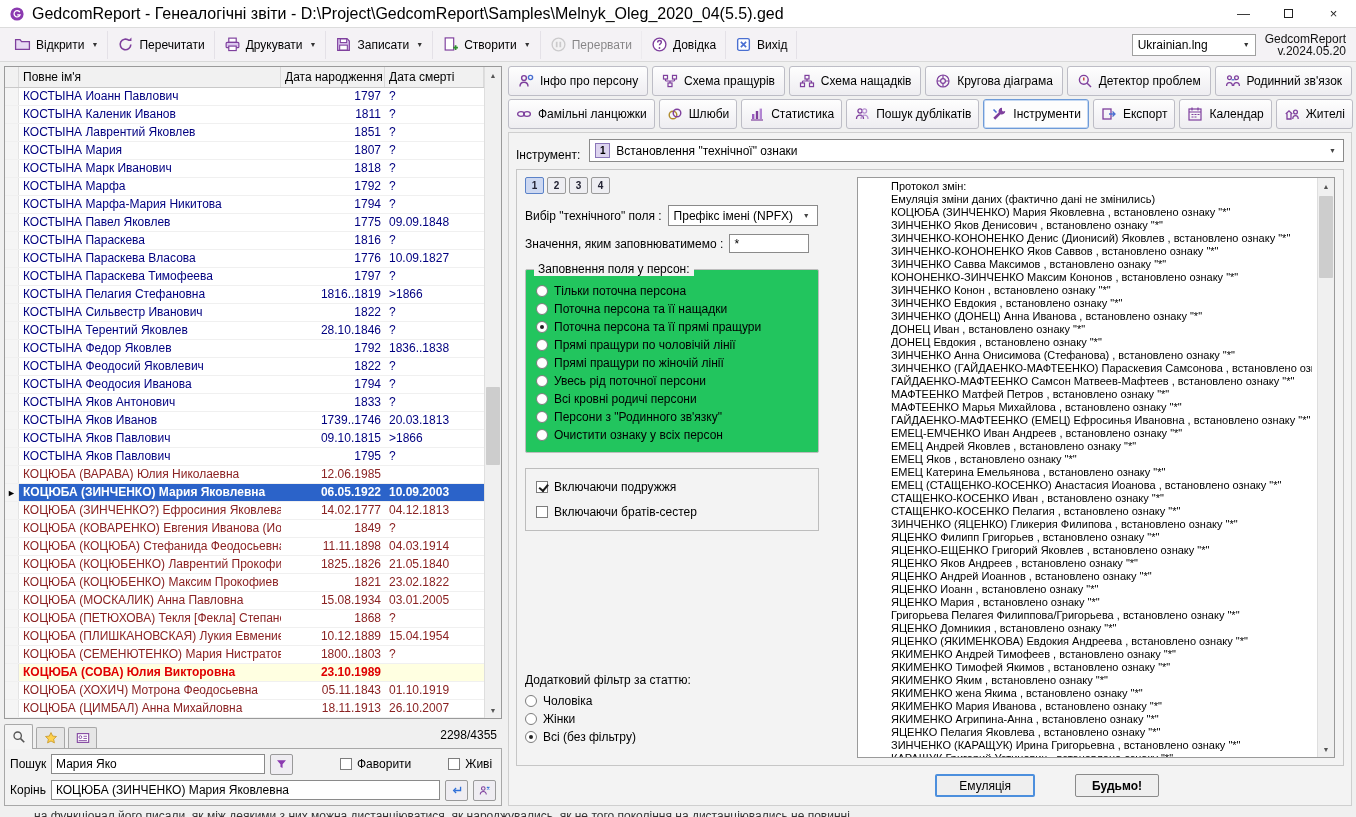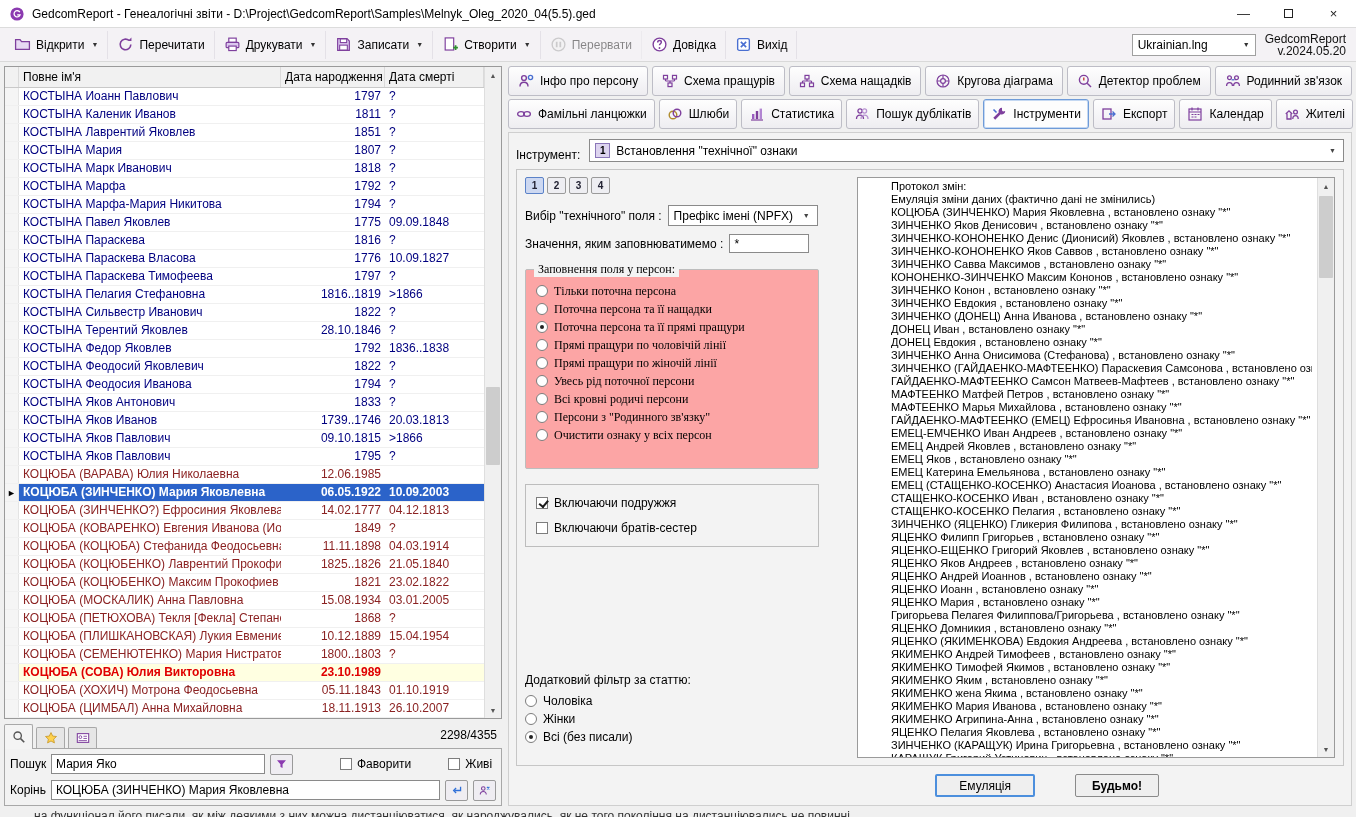--- a/index.html
+++ b/index.html
@@ -2,21 +2,21 @@
 <html><head>
 <meta charset="utf-8">
 <style>
   * { margin:0; padding:0; box-sizing:border-box; }
   html,body { width:1356px; height:817px; overflow:hidden; }
   body { font-family:"Liberation Sans",sans-serif; font-size:12px; background:#f0f0f0; color:#000; }
   svg { display:block; }
 
   
   .titlebar { height:28px; background:#fff; border-bottom:1px solid #dcdcdc; display:flex; align-items:center; gap:7px; padding-left:9px; }
-  .title-text { font-size:12px; white-space:nowrap;text-align:right; }
+  .title-text { font-size:16px; white-space:nowrap;text-align:right; }
   .win-controls { margin-left:auto; display:flex; height:100%; }
   .win-btn { width:45px; display:flex; align-items:center; justify-content:center; font-size:13px; color:#222; }
   .maxi { width:9px; height:9px; border:1px solid #222; display:inline-block; }
 
   
   .toolbar { height:34px; background:#f4f2f5; border-bottom:1px solid #d9d9d9; display:flex; align-items:center; padding:0 5px; }
   .tb-btn { display:flex; align-items:center; gap:5px; height:28px; padding:0 9px; border-right:1px solid #e4e1e7; white-space:nowrap; }
   .tb-btn.disabled { opacity:.45; }
   .caret { font-size:7px; color:#333; margin-left:2px; }
   .tb-right { margin-left:auto; display:flex; align-items:center; gap:9px; padding-right:5px; }
@@ -84,21 +84,21 @@
   .combo-arrow { margin-left:auto; width:17px; height:100%; display:flex; align-items:center; justify-content:center; font-size:7px; color:#444; }
   .badge1 { width:15px; height:15px; background:#ddd4ef; border:1px solid #8a76b8; font-size:10px; font-weight:bold; display:flex; align-items:center; justify-content:center; margin-right:6px; }
   .tool-body { flex:1; min-height:0; border:1px solid #c6c6c6; background:#f3f3f3; display:flex; gap:10px; padding:7px 8px; }
   .form-col { width:322px; flex:none; display:flex; flex-direction:column; }
   .pages { display:flex; gap:3px; margin-bottom:11px; }
   .page-btn { width:19px; height:17px; border:1px solid #9a9a9a; background:#eeeef2; border-radius:2px; font-size:10px; font-weight:bold; color:#223; display:flex; align-items:center; justify-content:center; }
   .page-btn.active { background:#cdd8f1; border-color:#5b82c8; }
   .frow { display:flex; align-items:center; gap:6px; margin-bottom:8px; white-space:nowrap; }
   .combo.small { width:150px; height:21px; flex:none; }
   .tinput { width:80px; height:19px; border:1px solid #8a8a8a; background:#fff; display:flex; align-items:center; padding:0 4px; }
-  .groupbox { position:relative; width:294px; border:1px solid #bdbdbd; border-radius:2px; padding:12px 10px 24px; margin-top:8px; background:#fca5a5;font-family:Liberation Serif, serif; }
+  .groupbox { position:relative; width:294px; border:1px solid #bdbdbd; border-radius:2px; padding:12px 10px 8px; margin-top:8px; background:#22c55e; }
   .gb-caption { position:absolute; top:-8px; left:8px; background:#f3f3f3; padding:0 4px; white-space:nowrap; }
   .opt { display:flex; align-items:center; gap:6px; height:18px; white-space:nowrap; }
   .radio { width:12px; height:12px; border:1px solid #7d7d7d; border-radius:50%; background:#fff; position:relative; flex:none; }
   .radio.on::after { content:""; position:absolute; inset:3px; border-radius:50%; background:#222; }
   .checkbox { width:12px; height:12px; border:1px solid #7d7d7d; background:#fff; position:relative; flex:none; }
   .checkbox.on::after { content:""; position:absolute; left:1.5px; top:2px; width:7px; height:3.5px; border-left:2px solid #1b1b1b; border-bottom:2px solid #1b1b1b; transform:rotate(-50deg); }
   .include-box { width:294px; border:1px solid #bdbdbd; margin-top:15px; padding:9px 10px; display:flex; flex-direction:column; gap:7px; background:#f3f3f3; }
   .gender { margin-top:auto; margin-bottom:12px; }
   .gender-title { margin-bottom:5px; }
 
@@ -828,21 +828,21 @@
                   <span>Чоловіка</span>
                 </div>
 
                 <div class="opt">
                   <span class="radio"></span>
                   <span>Жінки</span>
                 </div>
 
                 <div class="opt">
                   <span class="radio on"></span>
-                  <span>Всі (без писали)</span>
+                  <span>Всі (без фільтру)</span>
                 </div>
               </div>
           </div>
         </div>
 
         <div class="protocol-col">
           <div class="protocol-box">
             <div class="protocol-lines">
               <div class="pline">Протокол змін:</div>
 

